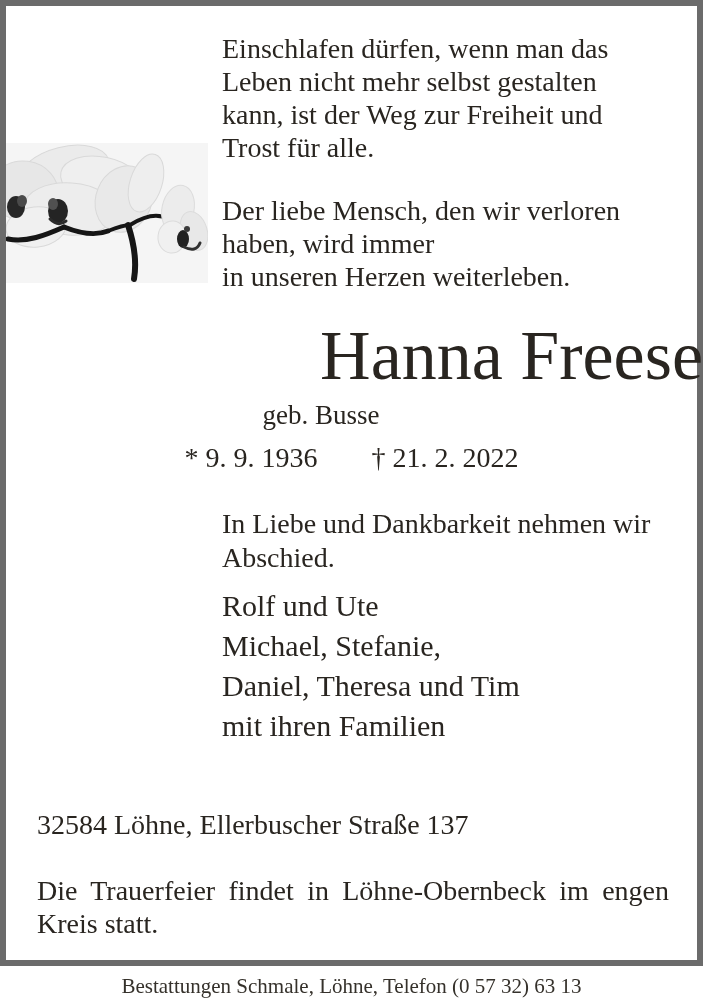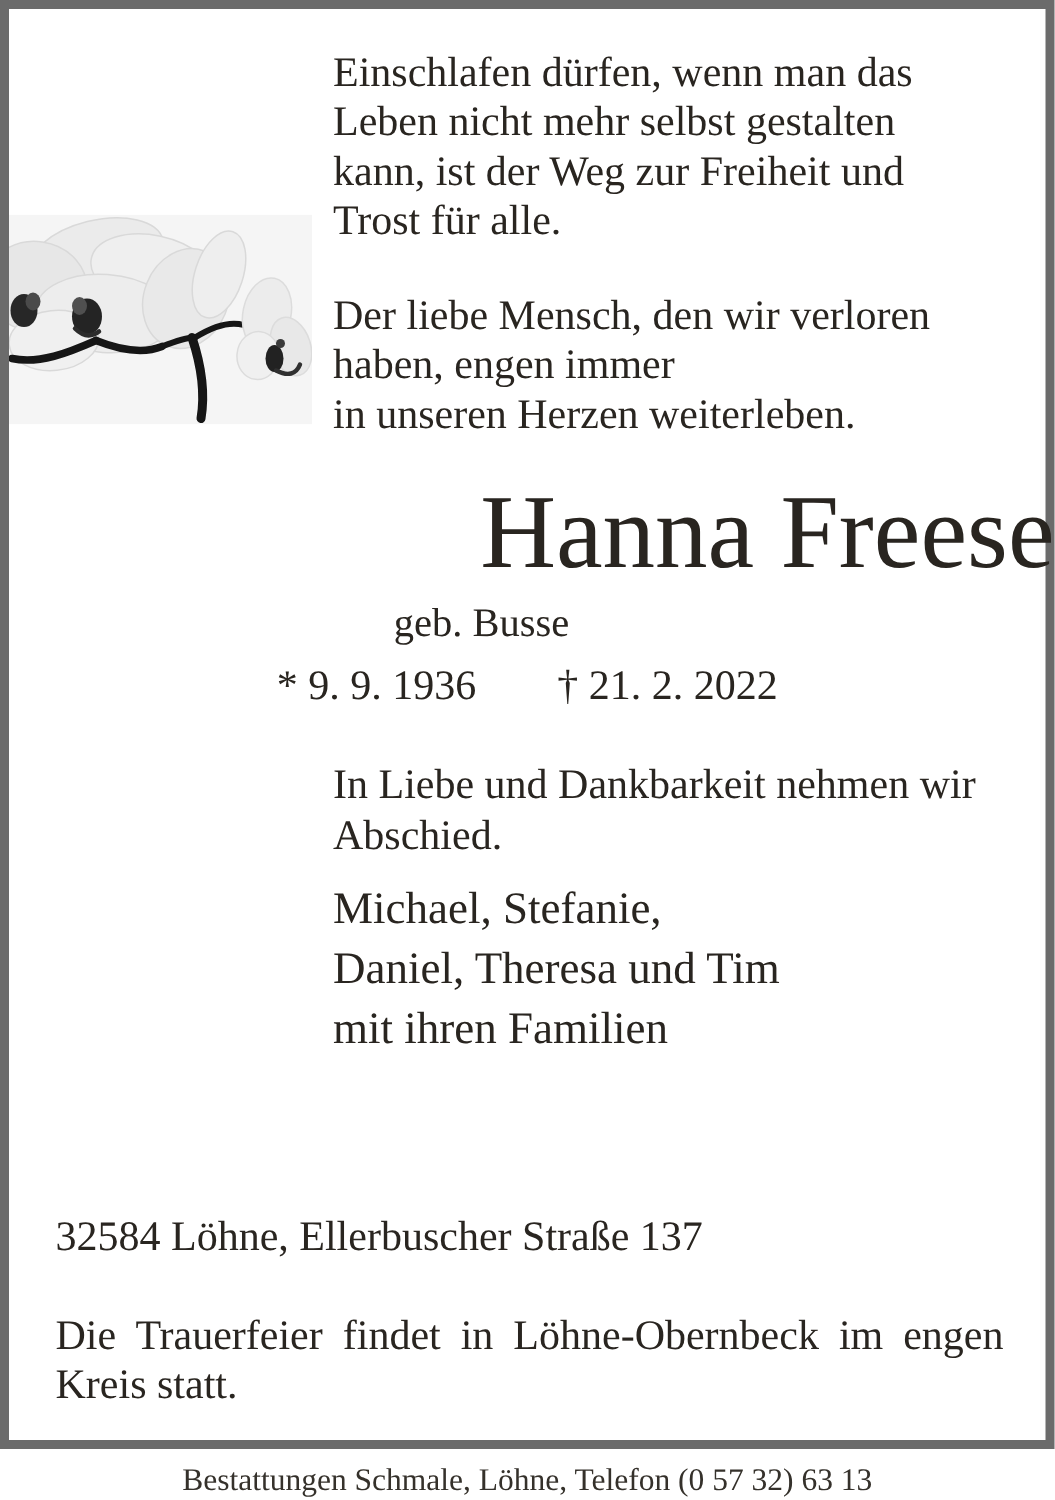--- a/index.html
+++ b/index.html
@@ -119,36 +119,37 @@
     </g>
   </svg>
 </div>
 
 <div class="quote quote1">Einschlafen dürfen, wenn man das
 Leben nicht mehr selbst gestalten
 kann, ist der Weg zur Freiheit und
 Trost für alle.</div>
 
 <div class="quote quote2">Der liebe Mensch, den wir verloren
-haben, engen immer
+haben, wird immer
 in unseren Herzen weiterleben.</div>
 
 <div class="deceased-name">Hanna Freese</div>
 
 <div class="maiden-name">geb. Busse</div>
 
 <div class="dates-row">
   <span>* 9. 9. 1936</span>
   <span>† 21. 2. 2022</span>
 </div>
 
 <div class="farewell">In Liebe und Dankbarkeit nehmen wir
 Abschied.</div>
 
 <div class="mourners">
+  <div>Rolf und Ute</div>
   <div>Michael, Stefanie,</div>
   <div>Daniel, Theresa und Tim</div>
   <div>mit ihren Familien</div>
 </div>
 
 <div class="address">32584 Löhne, Ellerbuscher Straße 137</div>
 
 <div class="funeral-info">Die Trauerfeier findet in Löhne-Obernbeck im engen Kreis statt.</div>
 
 <div class="funeral-home">Bestattungen Schmale, Löhne, Telefon (0 57 32) 63 13</div>

